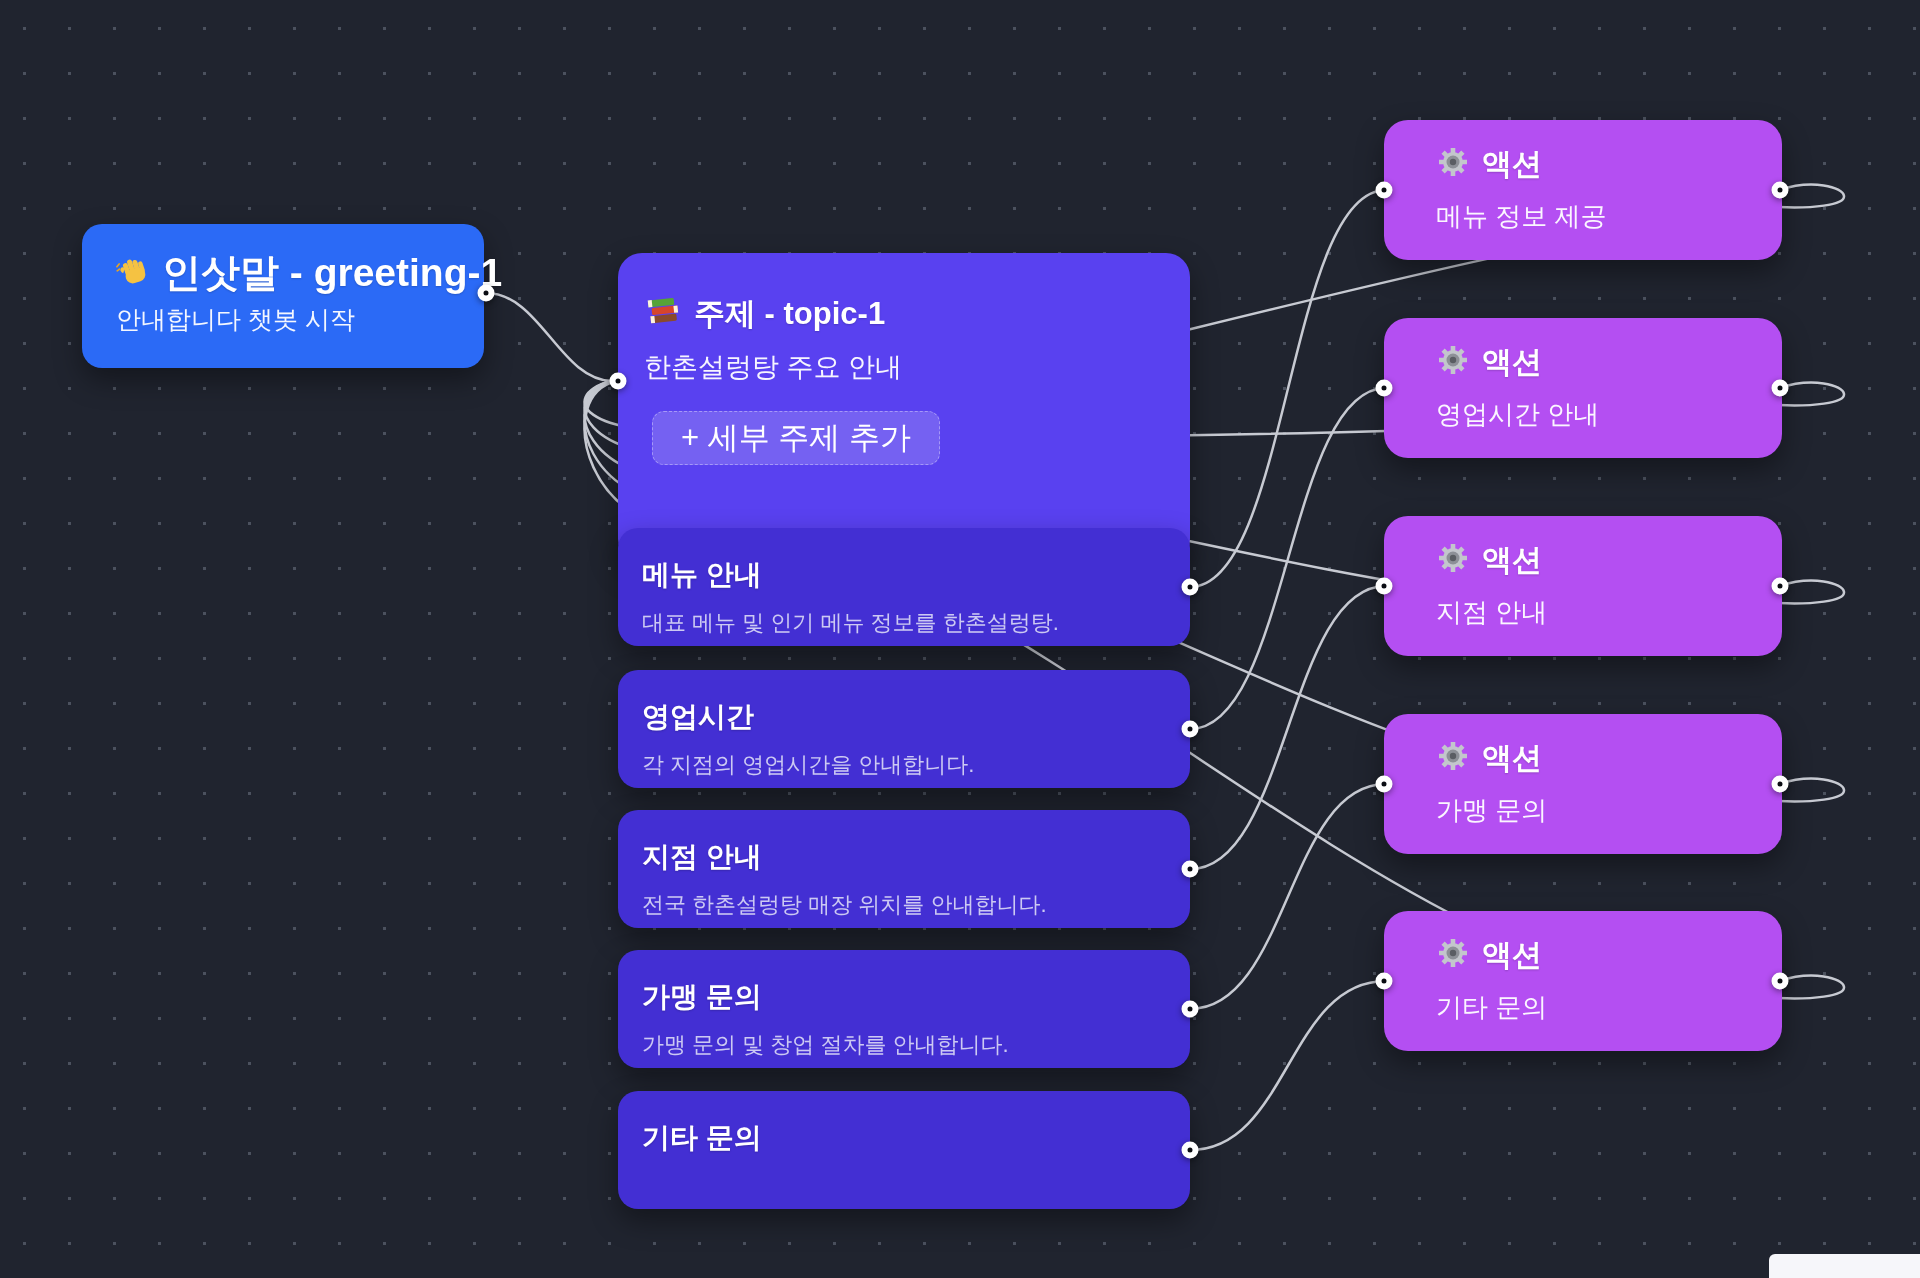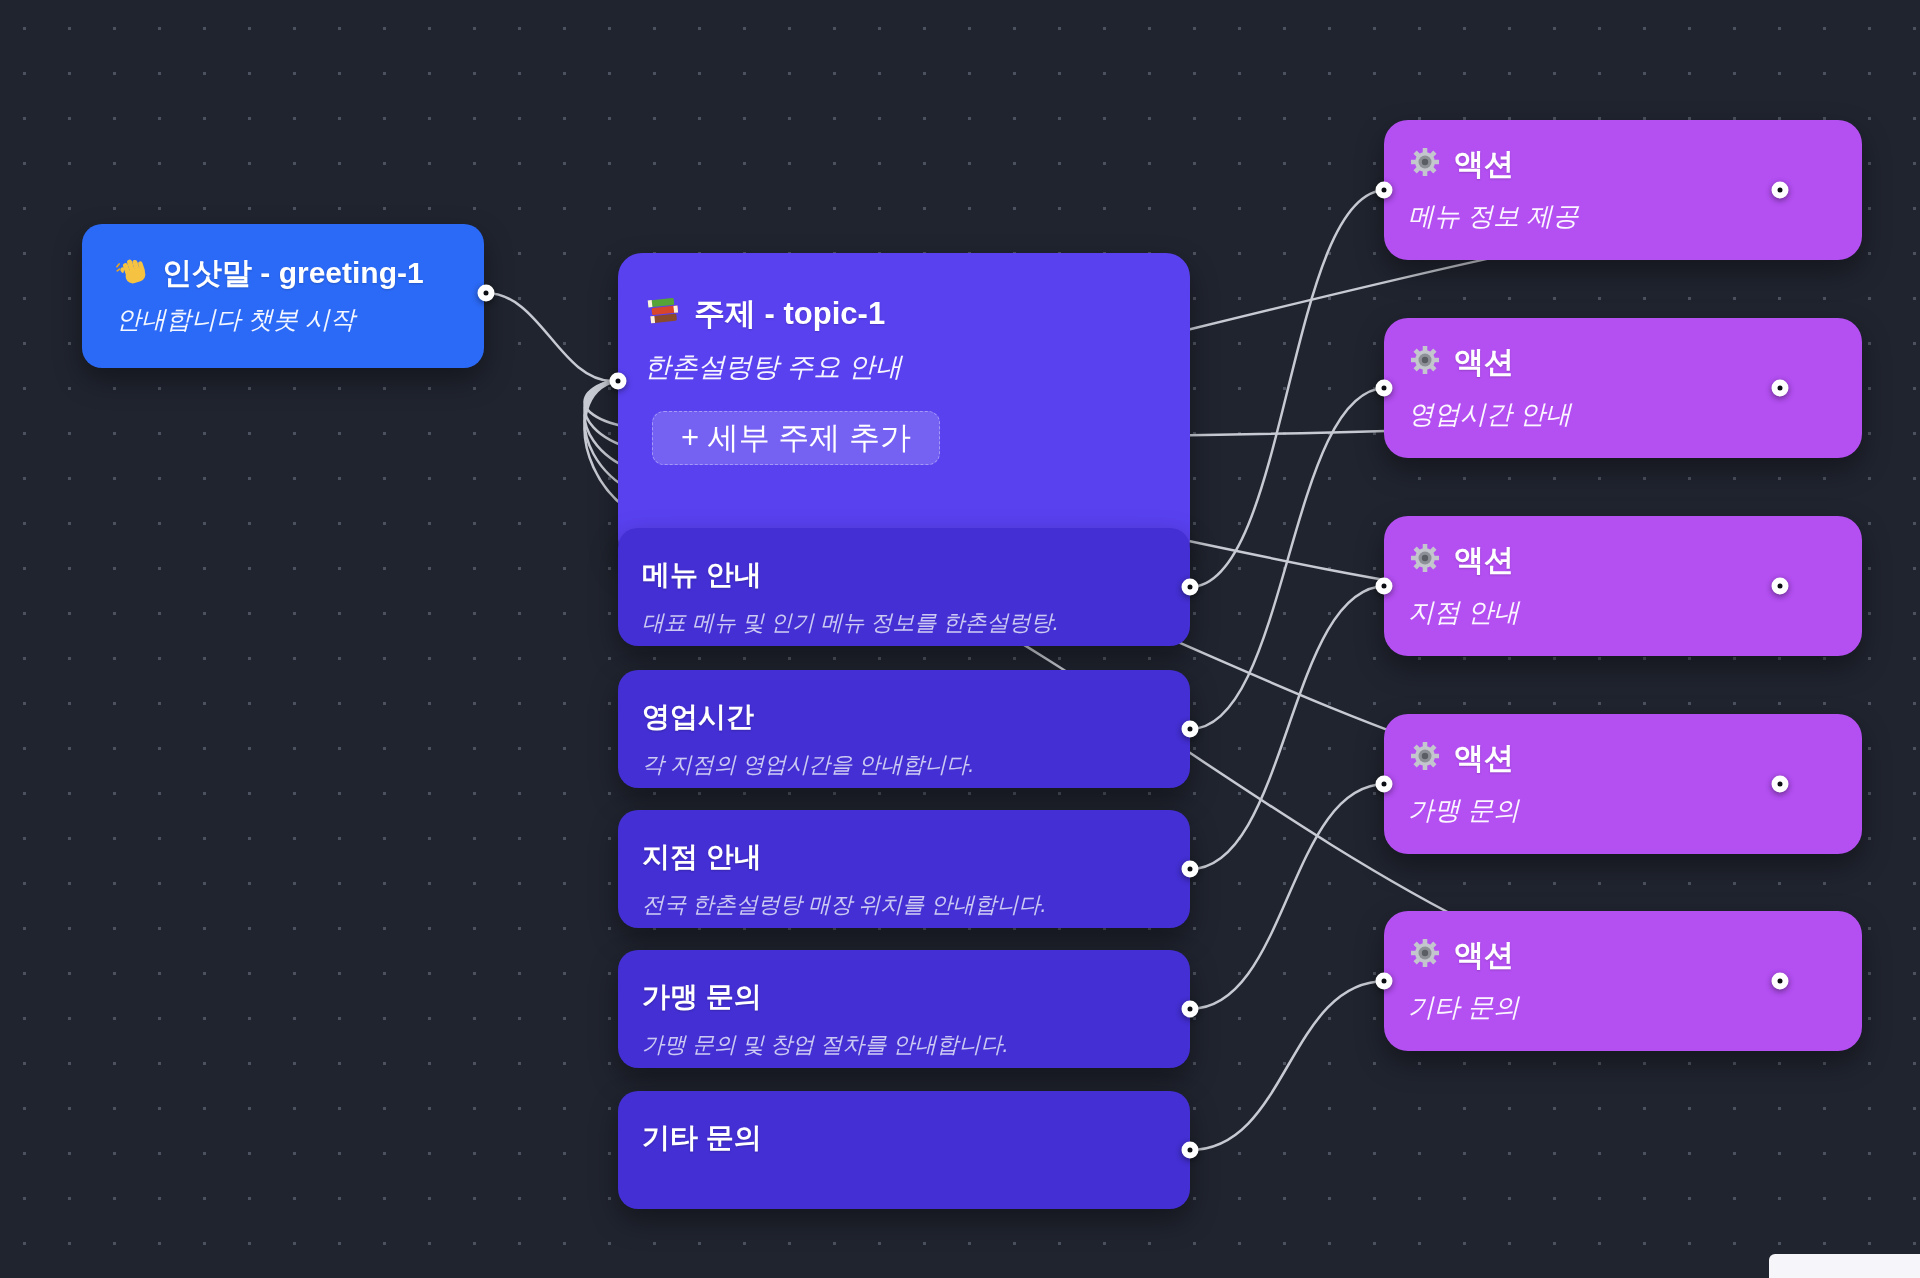--- a/index.html
+++ b/index.html
@@ -19,31 +19,31 @@
   }
   .node-topic{
     left:618px;top:253px;width:572px;height:310px;border-radius:24px;
     background:#5941f0;padding:40px 30px 0 26px;
   }
   .node-subtopic{
     left:618px;width:572px;height:118px;border-radius:20px;
     background:#432fd3;padding:30px 30px 0 24px;
   }
   .node-action{
-    left:1384px;width:478px;height:140px;border-radius:24px;
-    background:#b44ff2;padding:24px 26px 0 24px;
+    left:1384px;width:398px;height:140px;border-radius:24px;
+    background:#b44ff2;padding:24px 26px 0 52px;
   }
   .title-row{display:flex;align-items:center;gap:12px;}
   .node-title{font-weight:bold;font-size:30px;line-height:38px;white-space:nowrap;
     text-shadow:0 1px 2px rgba(0,0,0,.18);}
-  .node-greeting .node-title{font-size:30px;}
+  .node-greeting .node-title{font-size:39px;}
   .node-topic .node-title{font-size:31px;line-height:40px;}
   .node-subtopic .node-title{font-size:28px;line-height:34px;}
   .node-action .node-title{font-size:30px;line-height:40px;}
-  .node-sub{font-size:25px;line-height:34px;color:rgba(255,255,255,.95);margin-top:10px;white-space:nowrap;font-style:italic;}
+  .node-sub{font-size:25px;line-height:34px;color:rgba(255,255,255,.95);margin-top:10px;white-space:nowrap;}
   .node-topic .node-sub{font-size:27px;line-height:36px;margin-top:14px;}
   .node-subtopic .node-sub{font-size:22px;line-height:30px;margin-top:16px;color:rgba(228,228,248,.85);}
   .node-action .node-sub{font-size:26px;line-height:36px;margin-top:14px;}
   .add-subtopic-btn{
     display:inline-block;margin:26px 0 0 8px;padding:12px 28px;
     background:rgba(255,255,255,.17);border:1px dashed rgba(255,255,255,.35);
     border-radius:12px;color:#fff;font-size:31px;line-height:28px;cursor:pointer;
   }
   .handle{
     position:absolute;z-index:3;width:17px;height:17px;background:#0b0d13;

